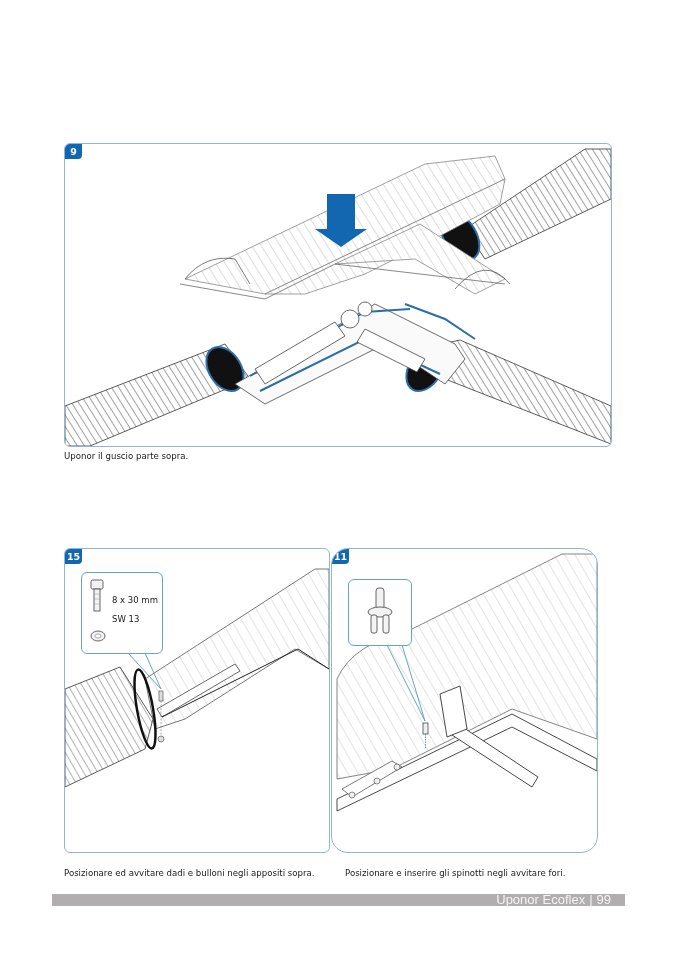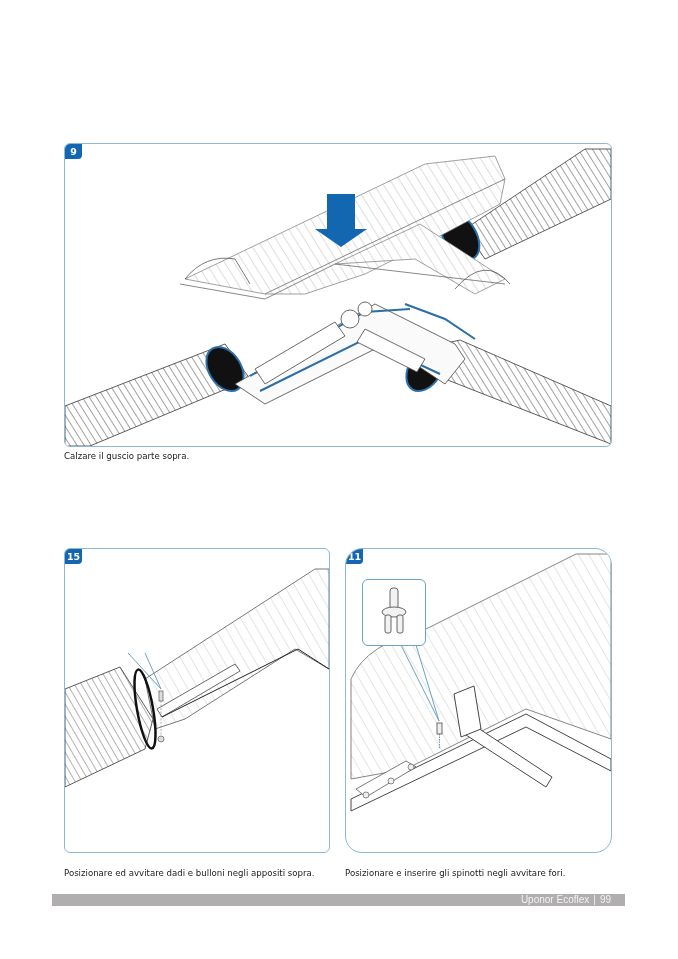--- a/index.html
+++ b/index.html
@@ -15,21 +15,21 @@
   .caption { position: absolute; font-size: 8.6px; color: #1a1a1a; white-space: nowrap; font-family: "DejaVu Sans", sans-serif; }
   svg { position: absolute; left: 0; top: 0; }
   .callout {
     position: absolute; border: 1.3px solid #6aa3c9; border-radius: 6px; background: #fff; z-index: 3;
   }
   .callout-text { position: absolute; font-size: 8.5px; color: #1a1a1a; white-space: nowrap; font-family: "DejaVu Sans", sans-serif; }
   .footer-bar {
     position: absolute; left: 52px; top: 894px; width: 573px; height: 12px; background: #b0aeaf;
   }
   .footer-text {
-    position: absolute; right: 14px; top: 0; height: 12px; line-height: 12px; color: #f4f4f4; font-size: 10px;
+    position: absolute; right: 14px; top: 0; height: 12px; line-height: 12px; color: #f4f4f4; font-size: 13px;
     font-family: "Liberation Sans", sans-serif; white-space: nowrap;
   }
   .footer-sep { display: inline-block; margin: 0 4px; }
 </style>
 </head>
 <body>
 
 <div class="panel" style="left:64px; top:143px; width:546px; height:302px;">
   <div class="step-badge">9</div>
   <svg width="546" height="302" viewBox="0 0 546 302">
@@ -79,21 +79,21 @@
       <path d="M200,150 L440,35 L435,60 L360,100 L300,130 L240,150 Z" fill="url(#ribsLight)"></path>
       <path d="M270,120 L355,80 L440,135 L410,150 L350,115 Z" fill="url(#ribsLight)"></path>
       <path d="M120,135 Q140,110 170,115 L185,140" fill="none" stroke="#444"></path>
       <path d="M390,145 Q420,110 445,140" fill="none" stroke="#444"></path>
       <polyline points="115,140 200,155 270,120 440,140" fill="none" stroke="#555"></polyline>
     </g>
 
     <polygon points="262,50 290,50 290,85 302,85 276,103 250,85 262,85" fill="#1366b0"></polygon>
   </svg>
 </div>
-<div class="caption" style="left:64px; top:451px;">Calzare il guscio parte sopra.</div>
+<div class="caption" style="left:64px; top:451px;">Uponor il guscio parte sopra.</div>
 
 <div class="panel" style="left:64px; top:548px; width:264px; height:303px;">
   <div class="step-badge">15</div>
   <svg width="264" height="303" viewBox="0 0 264 303">
     <defs>
       <pattern id="ribs10" patternUnits="userSpaceOnUse" width="6" height="6" patternTransform="rotate(-30)">
         <rect width="6" height="6" fill="#fff"></rect>
         <line x1="0" y1="0" x2="0" y2="6" stroke="#666" stroke-width="1"></line>
       </pattern>
       <pattern id="ribs10l" patternUnits="userSpaceOnUse" width="9" height="9" patternTransform="rotate(-30)">
@@ -110,24 +110,39 @@
     <polygon points="0,140 55,118 88,170 80,200 0,238" fill="url(#ribs10)" stroke="#333" stroke-width="0.8"></polygon>
     <ellipse cx="80" cy="160" rx="8" ry="40" transform="rotate(-10 80 160)" fill="none" stroke="#111" stroke-width="2.5"></ellipse>
 
     <rect x="94" y="142" width="4" height="10" fill="#ddd" stroke="#444" stroke-width="0.6"></rect>
     <line x1="96" y1="152" x2="96" y2="186" stroke="#777" stroke-width="0.6" stroke-dasharray="2,1.5"></line>
     <circle cx="96" cy="190" r="3" fill="#ddd" stroke="#444" stroke-width="0.6"></circle>
 
     <polyline points="63,104 96,140" fill="none" stroke="#6aa3c9" stroke-width="1"></polyline>
     <polyline points="80,104 96,140" fill="none" stroke="#6aa3c9" stroke-width="1"></polyline>
   </svg>
+  <div class="callout" style="left:16px; top:23px; width:80px; height:80px;">
+    <svg width="20" height="40" viewBox="0 0 20 40" style="left:6px; top:5px;">
+      <rect x="3" y="2" width="12" height="9" rx="1.5" fill="#f2f2f2" stroke="#555" stroke-width="0.9"></rect>
+      <rect x="6" y="11" width="6" height="22" fill="#f2f2f2" stroke="#555" stroke-width="0.9"></rect>
+      <line x1="6" y1="16" x2="12" y2="16" stroke="#999" stroke-width="0.5"></line>
+      <line x1="6" y1="21" x2="12" y2="21" stroke="#999" stroke-width="0.5"></line>
+      <line x1="6" y1="26" x2="12" y2="26" stroke="#999" stroke-width="0.5"></line>
+    </svg>
+    <svg width="20" height="16" viewBox="0 0 20 16" style="left:6px; top:55px;">
+      <ellipse cx="10" cy="8" rx="7" ry="5" fill="#f2f2f2" stroke="#555" stroke-width="0.9"></ellipse>
+      <ellipse cx="10" cy="8" rx="3" ry="2" fill="#fff" stroke="#777" stroke-width="0.6"></ellipse>
+    </svg>
+    <div class="callout-text" style="left:30px; top:22px;">8 x 30 mm</div>
+    <div class="callout-text" style="left:30px; top:41px;">SW 13</div>
+  </div>
 </div>
 <div class="caption" style="left:64px; top:868px;">Posizionare ed avvitare dadi e bulloni negli appositi sopra.</div>
 
-<div class="panel" style="left:345px; top:548px; width:265px; height:303px;border-radius:17px;">
+<div class="panel" style="left:331px; top:548px; width:265px; height:303px;border-radius:17px;">
   <div class="step-badge">11</div>
   <svg width="265" height="303" viewBox="0 0 265 303">
     <defs>
       <pattern id="ribs11" patternUnits="userSpaceOnUse" width="9" height="9" patternTransform="rotate(-30)">
         <rect width="9" height="9" fill="#fff"></rect>
         <line x1="0" y1="0" x2="0" y2="9" stroke="#bbb" stroke-width="0.8"></line>
       </pattern>
     </defs>
 
     <path d="M5,130 Q20,95 80,80 L230,5 L265,5 L265,190 L180,160 L60,220 L5,230 Z" fill="url(#ribs11)" stroke="#666" stroke-width="0.8"></path>

